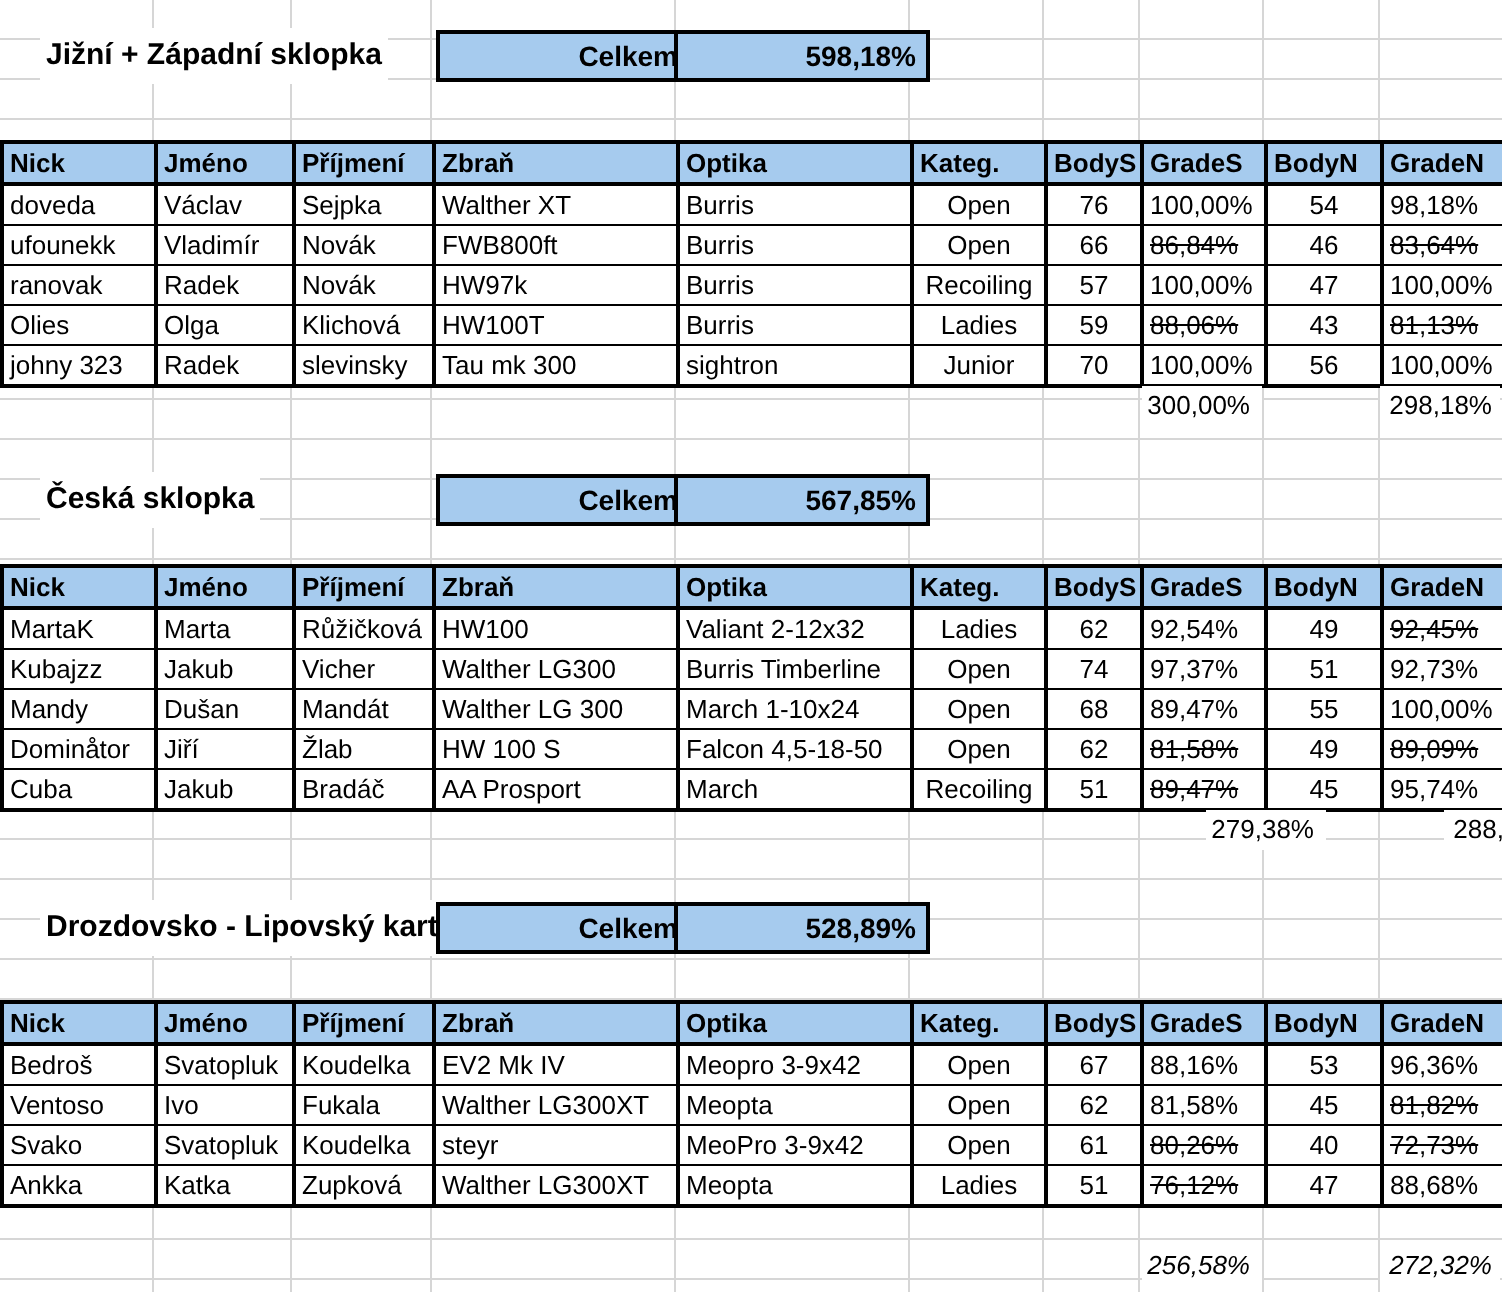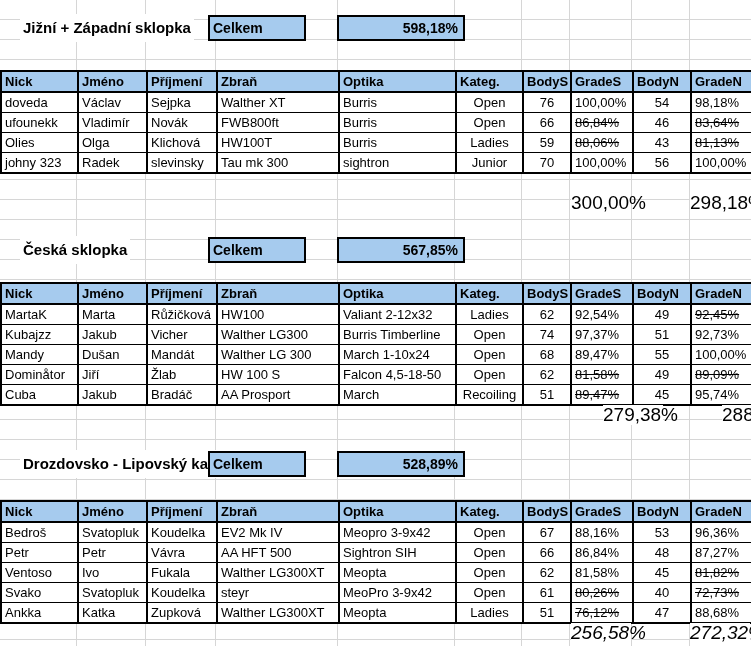--- a/index.html
+++ b/index.html
@@ -32,21 +32,21 @@
   .t1{top:14px;} .t2{top:236px;} .t3{top:450px;}
   .sec-title{
     position:absolute;left:20px;top:0;line-height:28px;
     font-weight:bold;font-size:15px;background:#fff;padding:0 3px;white-space:nowrap;
   }
   .celkem-label,.celkem-total{
     position:absolute;top:1px;height:26px;box-sizing:border-box;
     background:var(--header-fill,#a6cbee);border:2px solid var(--border,#000);
     font-weight:bold;font-size:14px;line-height:22px;white-space:nowrap;
   }
-  .celkem-label{left:208px;width:98px;padding-left:3px;text-align:left;}
+  .celkem-label{left:218px;width:123px;padding-left:3px;text-align:right;}
   .celkem-total{left:337px;width:128px;padding-right:5px;text-align:right;}
   
   table.results{
     position:absolute;left:0;width:751px;border-collapse:collapse;table-layout:fixed;
     background:#fff;font-size:13px;
   }
   .tb1{top:70px;} .tb2{top:282px;} .tb3{top:500px;}
   col.k0{width:77px;}col.k1{width:69px;}col.k2{width:70px;}col.k3{width:122px;}
   col.k4{width:117px;}col.k5{width:67px;}col.k6{width:48px;}col.k7{width:62px;}
   col.k8{width:58px;}col.k9{width:61px;}
@@ -59,21 +59,21 @@
     background:var(--header-fill,#a6cbee);font-weight:bold;text-align:left;
     height:19px;border-top-width:2px;border-bottom-width:2px;
   }
   table.results td{height:19px;background:#fff;}
   table.results tbody tr:last-child td{border-bottom-width:2px;}
   td.c0,td.c1,td.c2,td.c3,td.c4{text-align:left;}
   td.c5,td.c6,td.c8{text-align:center;}
   td.c7,td.c9{text-align:left;padding-right:4px;}
   td.strike{text-decoration:line-through;}
   
-  .sum-row{position:absolute;left:0;width:751px;height:20px;font-size:19px;}
+  .sum-row{position:absolute;left:0;width:751px;height:20px;font-size:13px;}
   .su1{top:193px;} .su2{top:405px;margin-left:32px;} .su3{top:623px;font-style:italic;}
   .sum{position:absolute;top:0;height:20px;line-height:20px;text-align:right;background:#fff;box-sizing:border-box;}
   .sum.grades{left:571px;width:60px;padding-right:6px;}
   .sum.graden{left:690px;width:60px;padding-right:4px;}
 </style>
 </head>
 <body style="--header-fill: #a6cbee; --grid: #d6d6d6; --border: #000000; --text: #000000;">
 
 <div class="gridlines"></div>
 
@@ -129,20 +129,32 @@
           <td class="c2">Novák</td>
           <td class="c3">FWB800ft</td>
           <td class="c4">Burris</td>
           <td class="c5">Open</td>
           <td class="c6">66</td>
           <td class="c7 strike">86,84%</td>
           <td class="c8">46</td>
           <td class="c9 strike">83,64%</td>
         </tr>
         <tr>
+          <td class="c0">ranovak</td>
+          <td class="c1">Radek</td>
+          <td class="c2">Novák</td>
+          <td class="c3">HW97k</td>
+          <td class="c4">Burris</td>
+          <td class="c5">Recoiling</td>
+          <td class="c6">57</td>
+          <td class="c7">100,00%</td>
+          <td class="c8">47</td>
+          <td class="c9">100,00%</td>
+        </tr>
+        <tr>
           <td class="c0">Olies</td>
           <td class="c1">Olga</td>
           <td class="c2">Klichová</td>
           <td class="c3">HW100T</td>
           <td class="c4">Burris</td>
           <td class="c5">Ladies</td>
           <td class="c6">59</td>
           <td class="c7 strike">88,06%</td>
           <td class="c8">43</td>
           <td class="c9 strike">81,13%</td>
@@ -309,32 +321,20 @@
           <td class="c2">Koudelka</td>
           <td class="c3">EV2 Mk IV</td>
           <td class="c4">Meopro 3-9x42</td>
           <td class="c5">Open</td>
           <td class="c6">67</td>
           <td class="c7">88,16%</td>
           <td class="c8">53</td>
           <td class="c9">96,36%</td>
         </tr>
         <tr>
-          <td class="c0">Petr</td>
-          <td class="c1">Petr</td>
-          <td class="c2">Vávra</td>
-          <td class="c3">AA HFT 500</td>
-          <td class="c4">Sightron SIH</td>
-          <td class="c5">Open</td>
-          <td class="c6">66</td>
-          <td class="c7">86,84%</td>
-          <td class="c8">48</td>
-          <td class="c9">87,27%</td>
-        </tr>
-        <tr>
           <td class="c0">Ventoso</td>
           <td class="c1">Ivo</td>
           <td class="c2">Fukala</td>
           <td class="c3">Walther LG300XT</td>
           <td class="c4">Meopta</td>
           <td class="c5">Open</td>
           <td class="c6">62</td>
           <td class="c7">81,58%</td>
           <td class="c8">45</td>
           <td class="c9 strike">81,82%</td>

